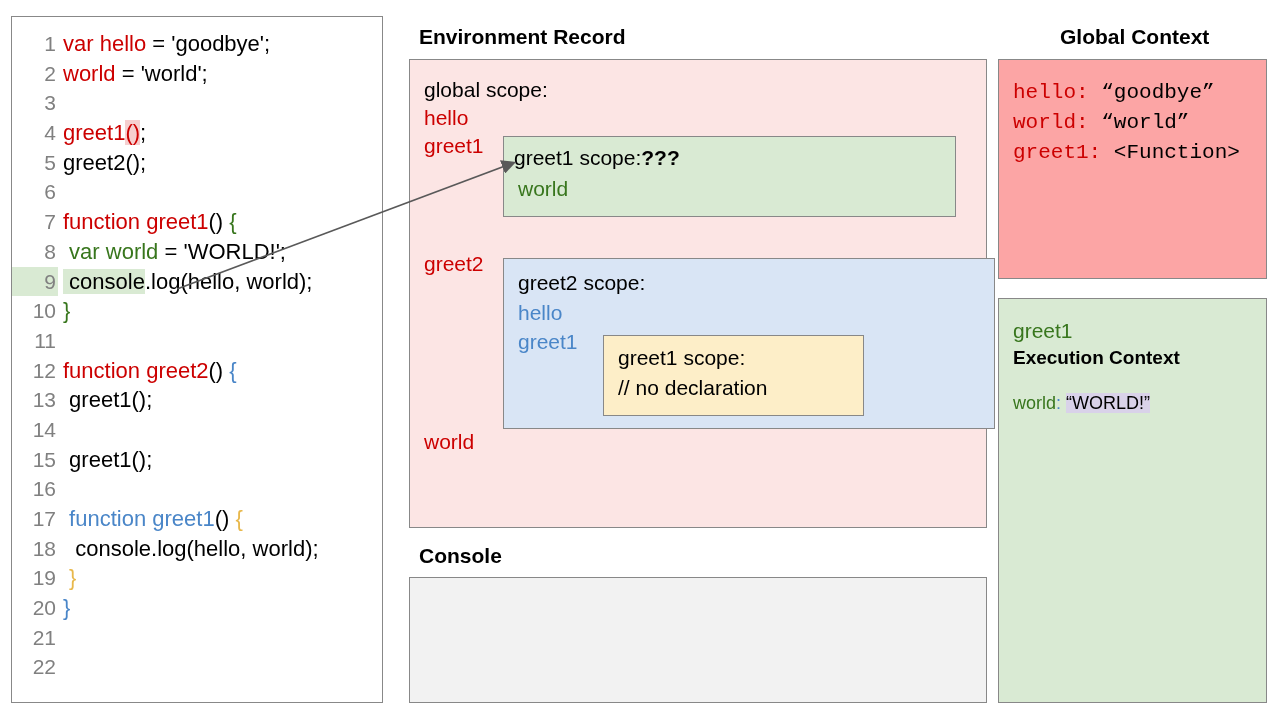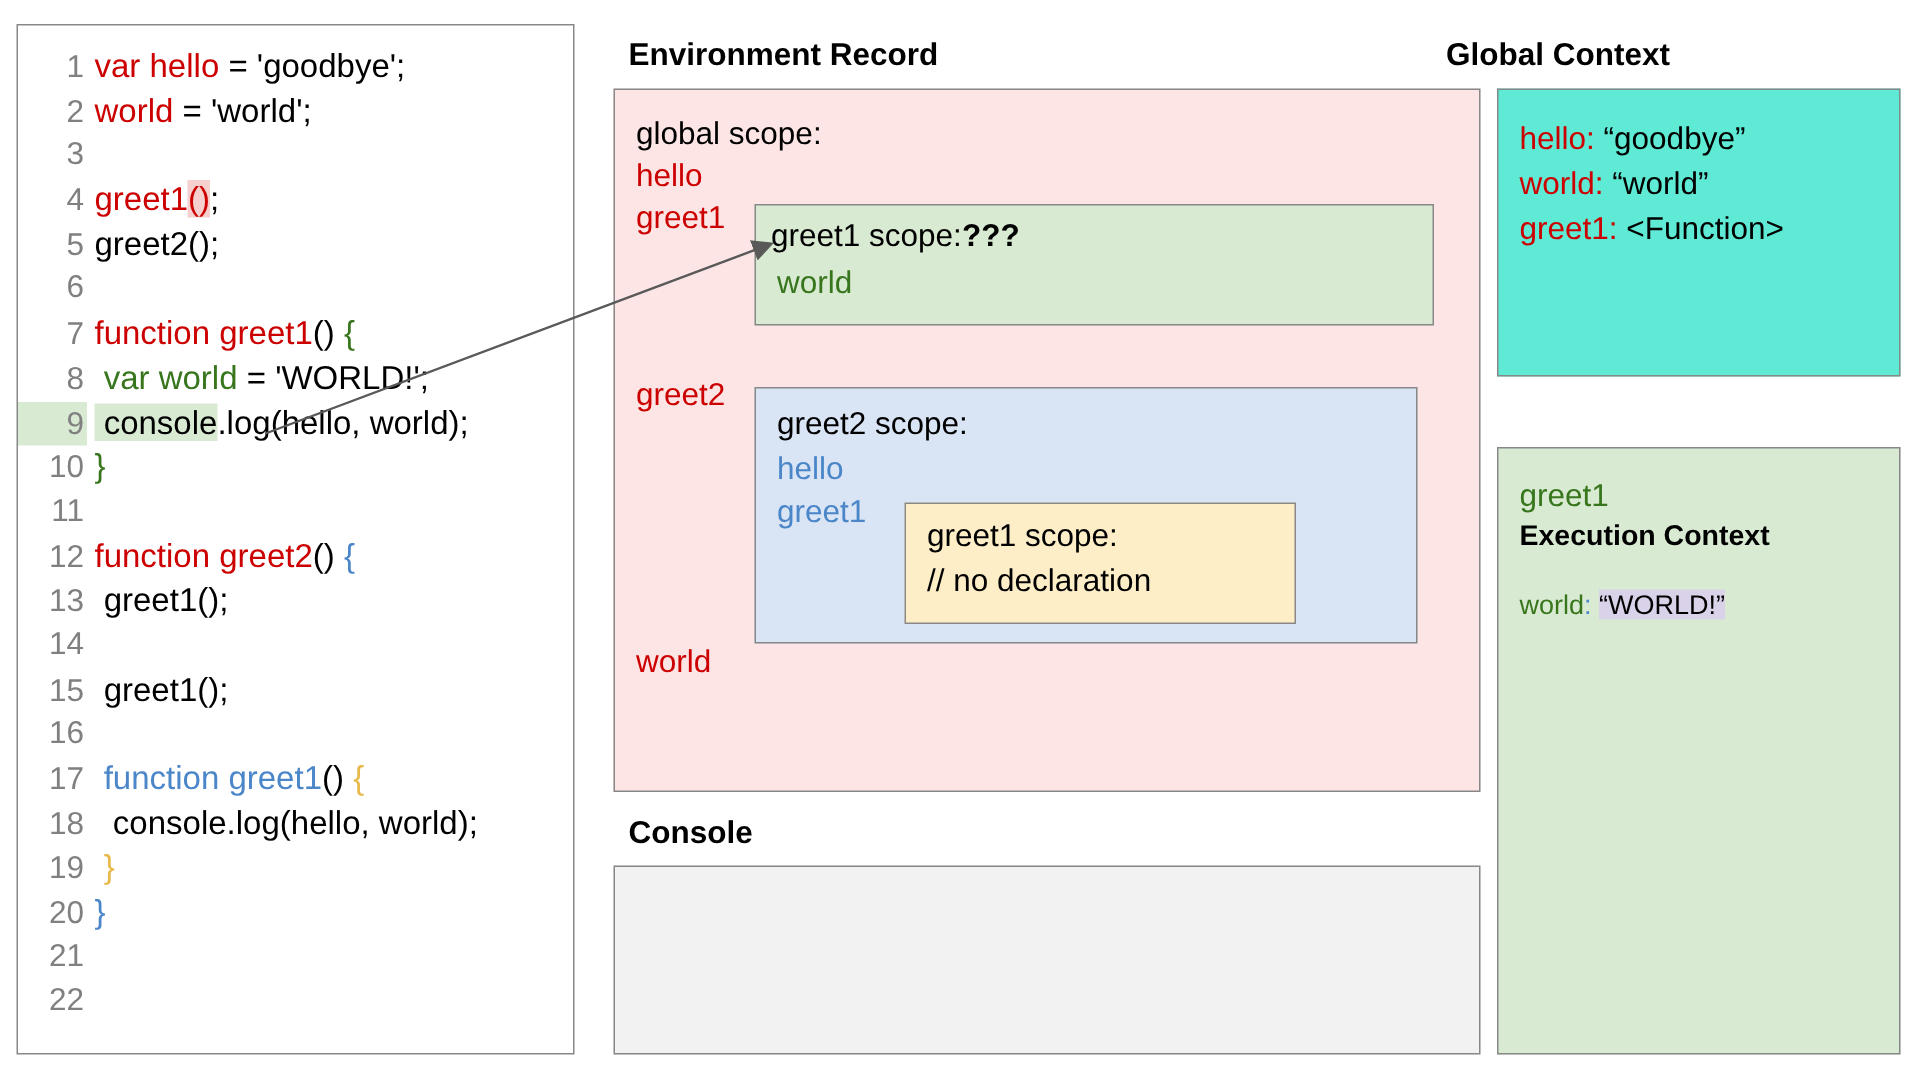--- a/index.html
+++ b/index.html
@@ -101,21 +101,21 @@
     left: 93px;
     top: 76px;
     width: 453px;
     height: 81px;
     background: #d9ead3;
     padding-left: 41px;
   }
   .greet2-scope {
     left: 93px;
     top: 198px;
-    width: 442px;
+    width: 492px;
     height: 171px;
     background: #d9e5f5;
   }
   .greet1-inner-scope {
     left: 99px;
     top: 76px;
     width: 261px;
     height: 81px;
     background: #fdeec8;
   }
@@ -137,25 +137,26 @@
     border: 1.5px solid #888888;
     box-sizing: border-box;
   }
 
   
   .global-ctx {
     position: absolute;
     left: 998px;
     top: 59px;
     width: 269px;
-    height: 192px;
-    background: #5eead4;
+    height: 220px;
+    background: #fca5a5;
     border: 1.5px solid #888888;
     box-sizing: border-box;
     padding: 18px 0 0 14px;
+    font-family: Liberation Mono, monospace;
   }
   .ctx-line {
     font-size: 21px;
     line-height: 1.42;
     white-space: pre;
     color: #000000;
   }
 
   
   .exec-ctx {
@@ -257,21 +258,21 @@
         <div class="scope-line t-black" style="left:14px; top:38px;">// no declaration</div>
       </div>
     </div>
   </div>
 
   <div class="sect-title" style="left:419px; top:545px;">Console</div>
   <div class="console-box">
     <div class="ctx-line" style="padding:12px 0 0 14px;"></div>
   </div>
 
-  <div class="sect-title" style="left:964px; top:26px;">Global Context</div>
+  <div class="sect-title" style="left:1060px; top:26px;">Global Context</div>
   <div class="global-ctx">
     <div id="global-entries">
         <div class="ctx-line"><span class="t-red">hello: </span><span class="t-black">“goodbye”</span></div>
         <div class="ctx-line"><span class="t-red">world: </span><span class="t-black">“world”</span></div>
         <div class="ctx-line"><span class="t-red">greet1: </span><span class="t-black">&lt;Function&gt;</span></div>
       </div>
   </div>
 
   <div class="exec-ctx">
     <div class="exec-title-1">greet1</div>

